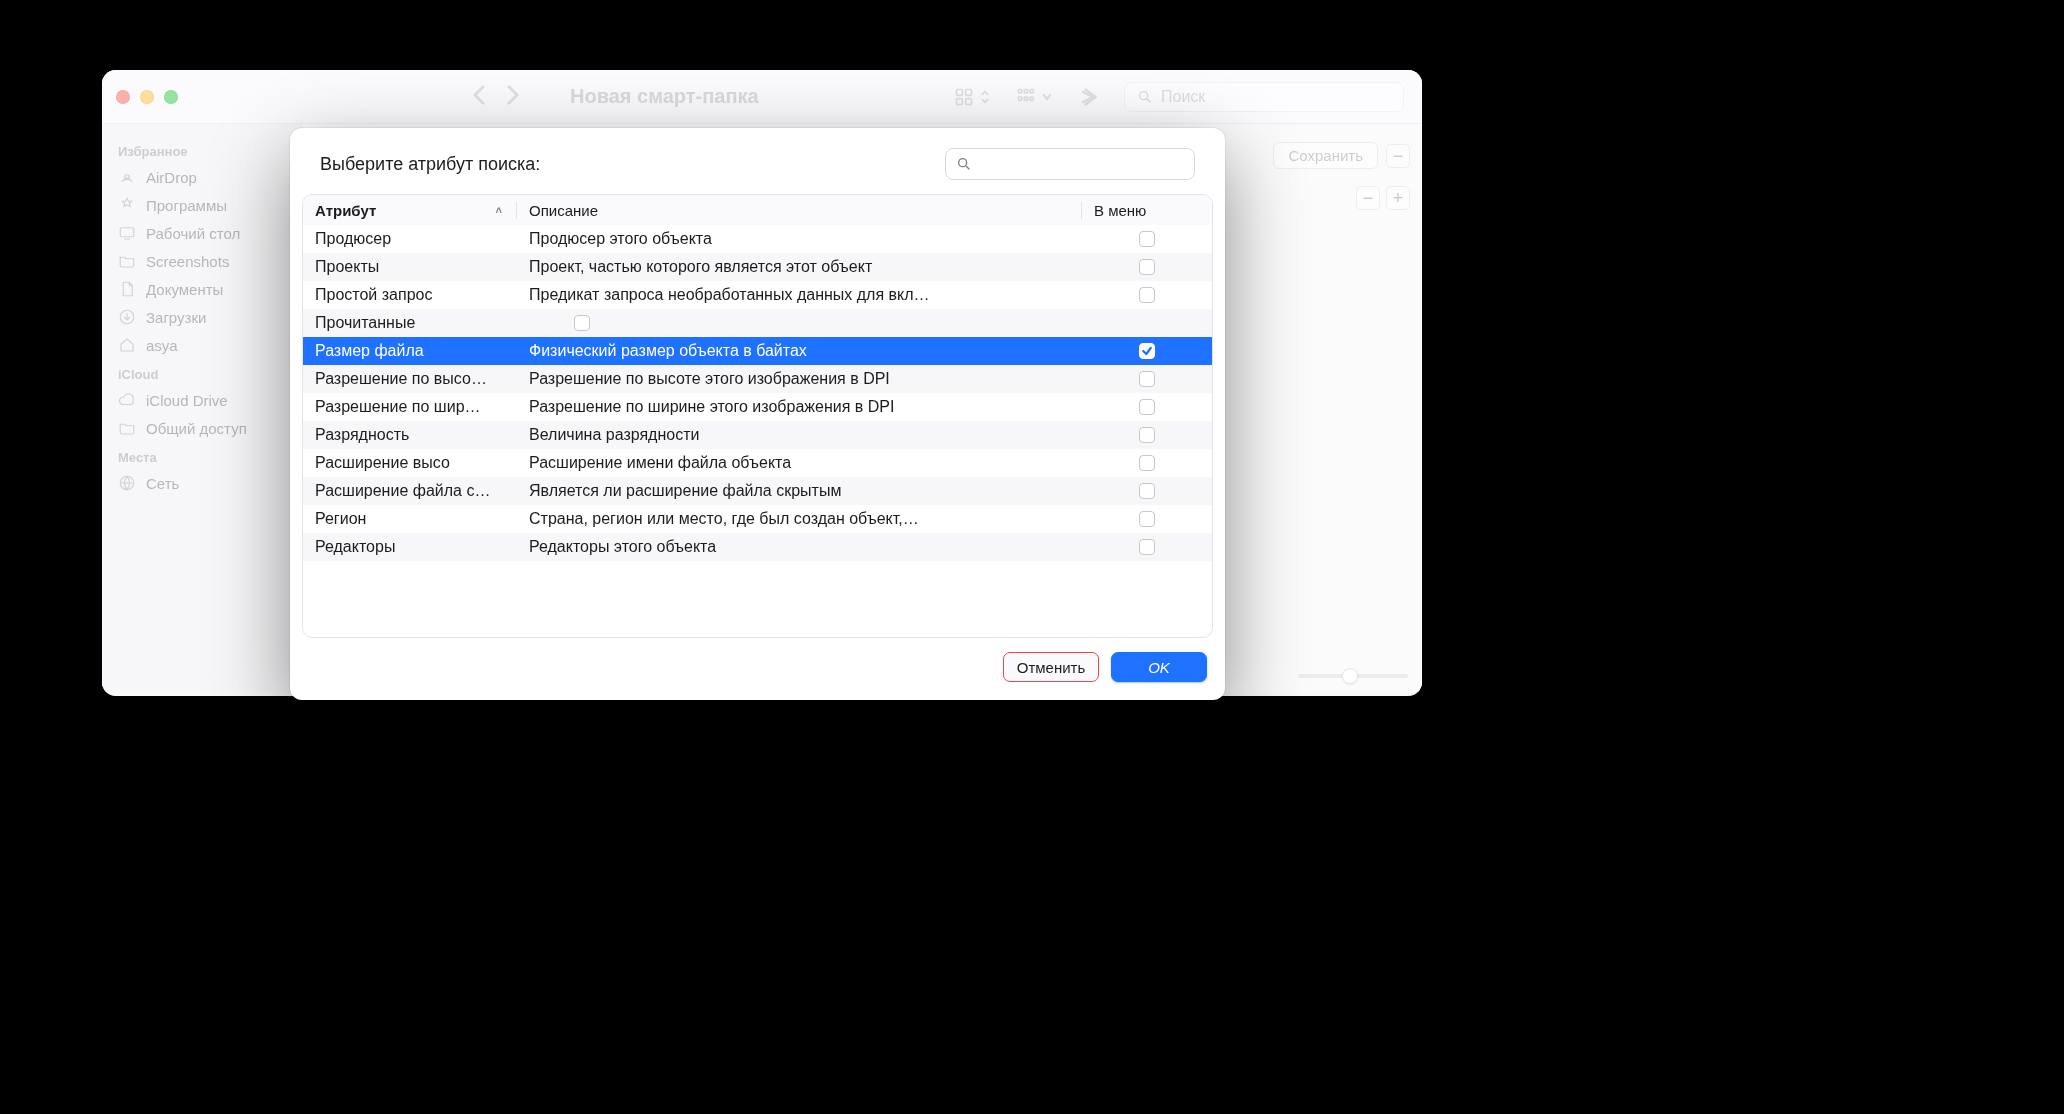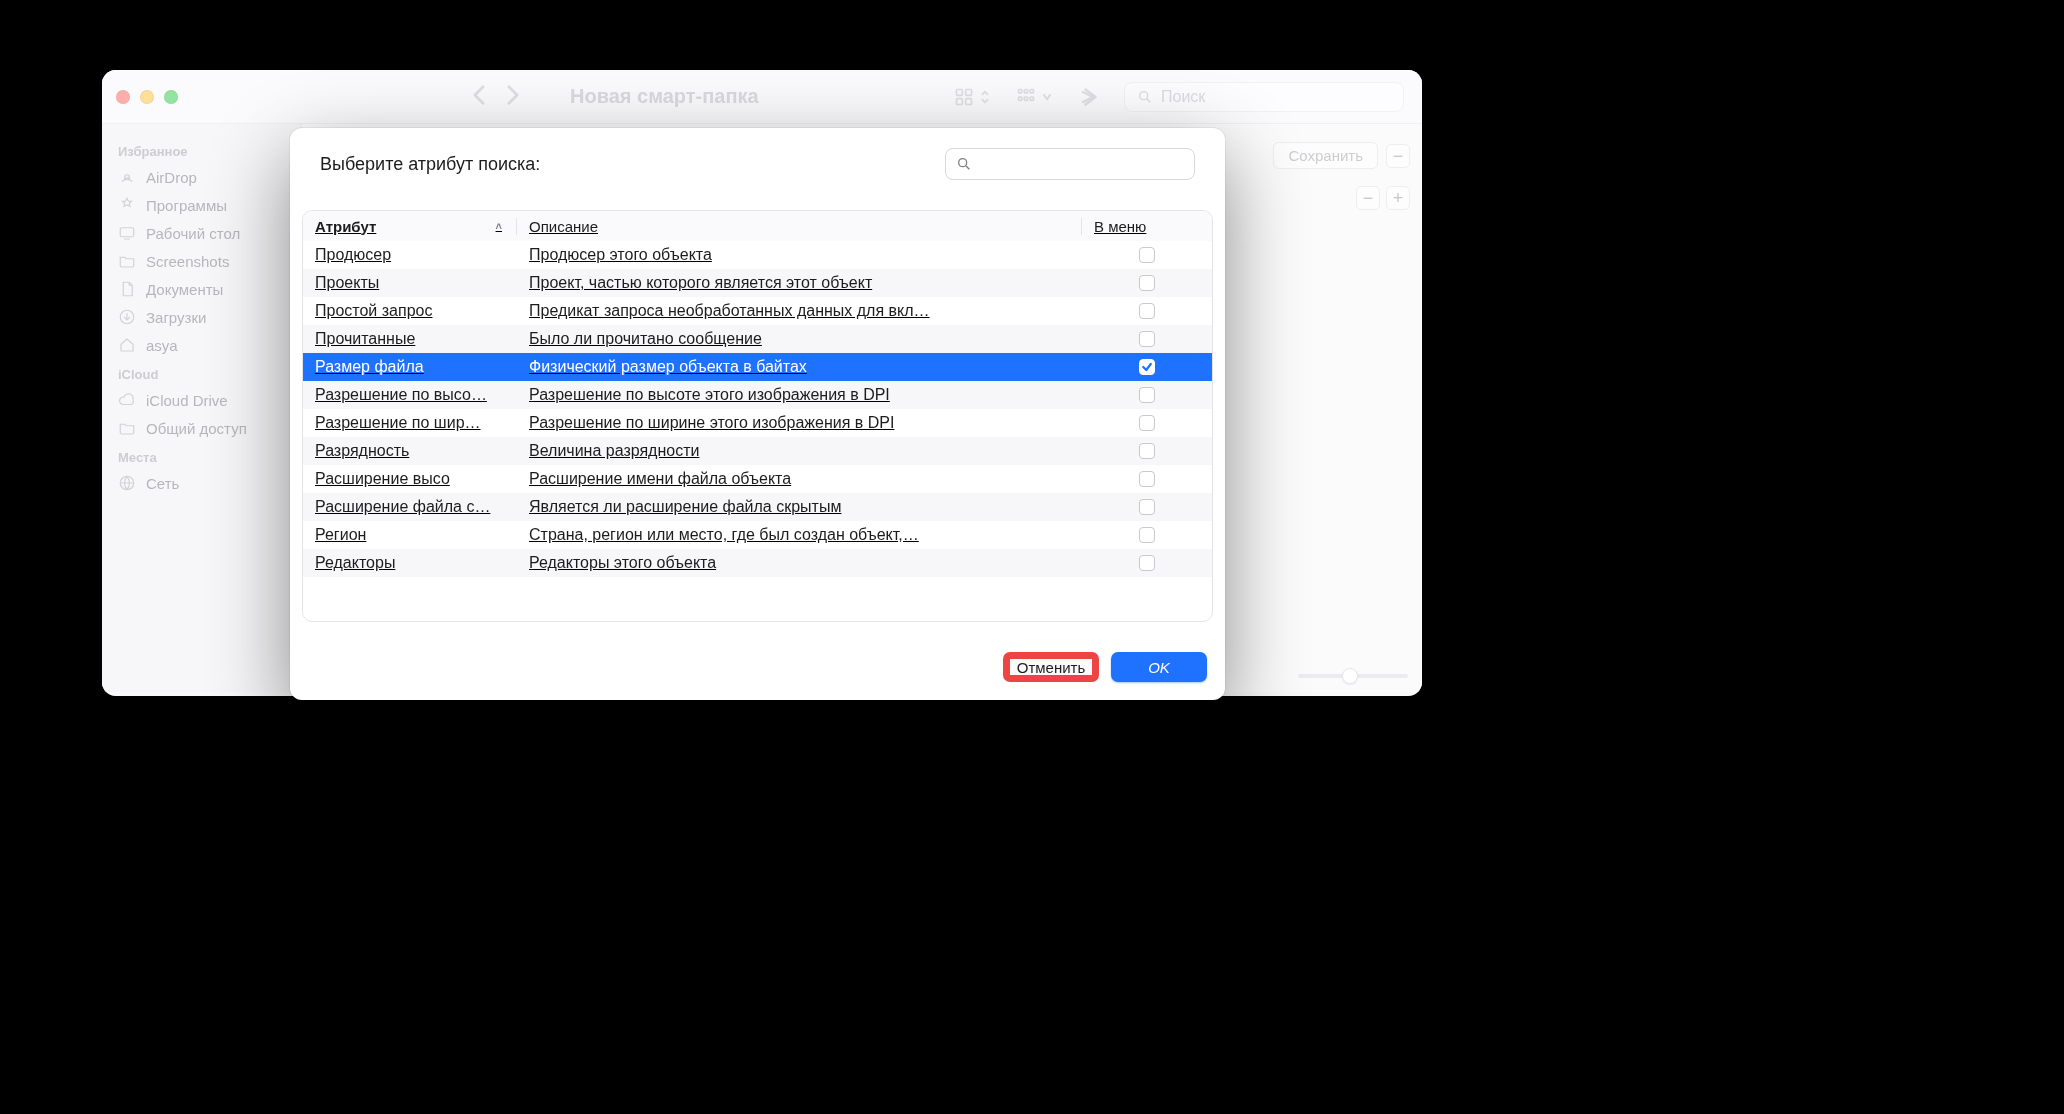--- a/index.html
+++ b/index.html
@@ -117,24 +117,24 @@
   .sheet-title { font-size: 18px; color:#1c1c1e; }
   .sheet-search {
     width: 250px; height: 32px;
     border:1px solid #d8d7dd; border-radius: 8px;
     display:flex; align-items:center; padding: 0 10px;
     color:#7d7d85;
   }
   .sheet-search svg { width: 16px; height: 16px; }
 
   .table-wrap {
-    margin: 16px 12px;
+    margin: 0 12px;
     border:1px solid #e4e3e8; border-radius: 10px;
     overflow:hidden;
-    flex:1; display:flex; flex-direction:column;text-decoration:underline;
+    flex:1; display:flex; flex-direction:column;
   }
   .thead {
     display:flex; align-items:center;
     height: 30px; font-size: 15px; color:#1c1c1e;
     background:#fafafc;
   }
   .th { padding: 0 12px; }
   .col-attr { width: 214px; flex: 0 0 214px; border-right:1px solid #e4e3e8; display:flex; align-items:center; justify-content:space-between; font-weight:600;}
   .col-desc { flex:1; border-right:1px solid #e4e3e8; }
   .col-menu { width: 130px; flex: 0 0 130px; text-align:left; }
@@ -160,21 +160,21 @@
   .row.selected .chk.checked { background:#fff; color:#1f72ff; border-color:#fff;}
   .chk svg { width: 12px; height: 12px; }
 
   .sheet-footer {
     display:flex; justify-content:flex-end; gap:12px;
     padding: 14px 18px 18px;
   }
   .btn {
     min-width: 96px; height: 30px; border-radius: 7px;
     font-size: 15px; display:flex; align-items:center; justify-content:center;
-    border:7px solid #ef4444; background:#fafafc; color:#1c1c1e;
+    border:1px solid #ef4444; background:#fafafc; color:#1c1c1e;
   }
   .btn.primary { background:#1f72ff; border-color:#1f72ff; color:#fff; box-shadow: 0 1px 2px rgba(31,114,255,.4); font-style: italic; }
 </style>
 </head>
 <body>
 
 <div class="stage">
 
   <div class="finder">
 
@@ -395,21 +395,20 @@
           </div>
           <div class="row">
             <div class="cell c-attr">Простой запрос</div>
             <div class="cell c-desc">Предикат запроса необработанных данных для вкл…</div>
             <div class="cell c-menu">
               <div class="chk"></div>
             </div>
           </div>
           <div class="row">
             <div class="cell c-attr">Прочитанные</div>
-            <div class="cell c-desc">Было ли прочитано сообщение</div>
             <div class="cell c-menu">
               <div class="chk"></div>
             </div>
           </div>
           <div class="row selected">
             <div class="cell c-attr">Размер файла</div>
             <div class="cell c-desc">Физический размер объекта в байтах</div>
             <div class="cell c-menu">
               <div class="chk checked">
                 <svg viewBox="0 0 16 16" fill="none" stroke="currentColor" stroke-width="3" stroke-linecap="round" stroke-linejoin="round">

